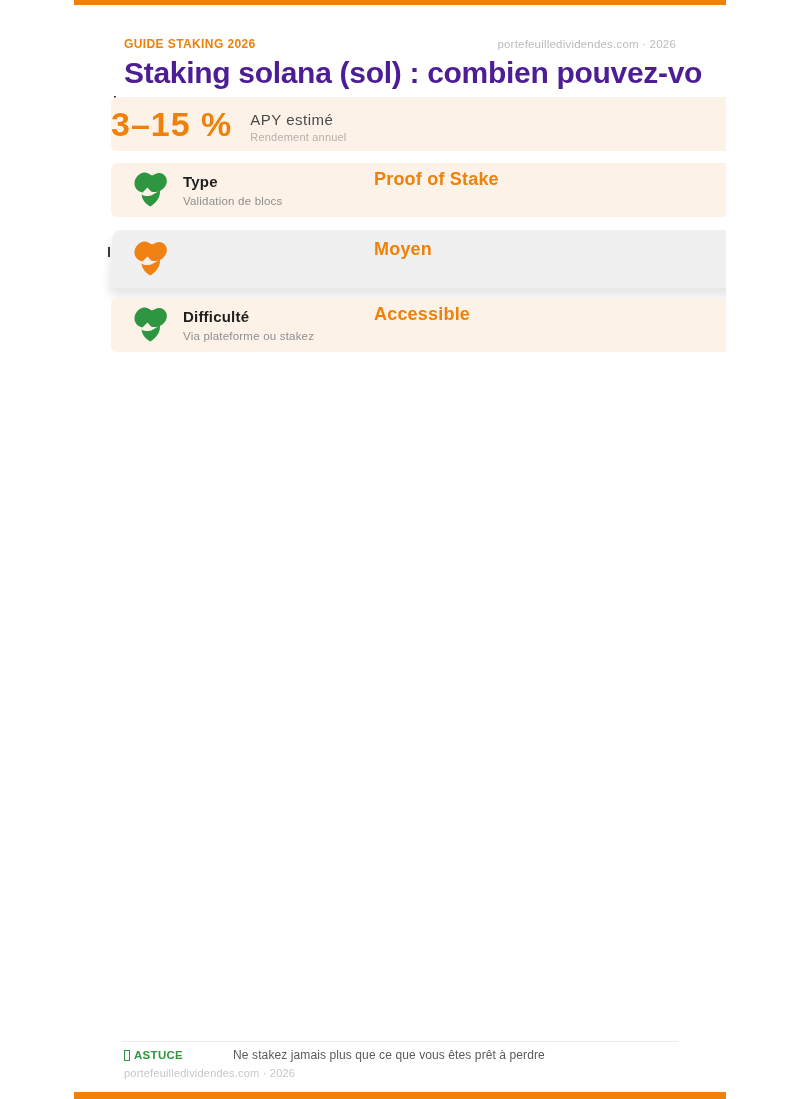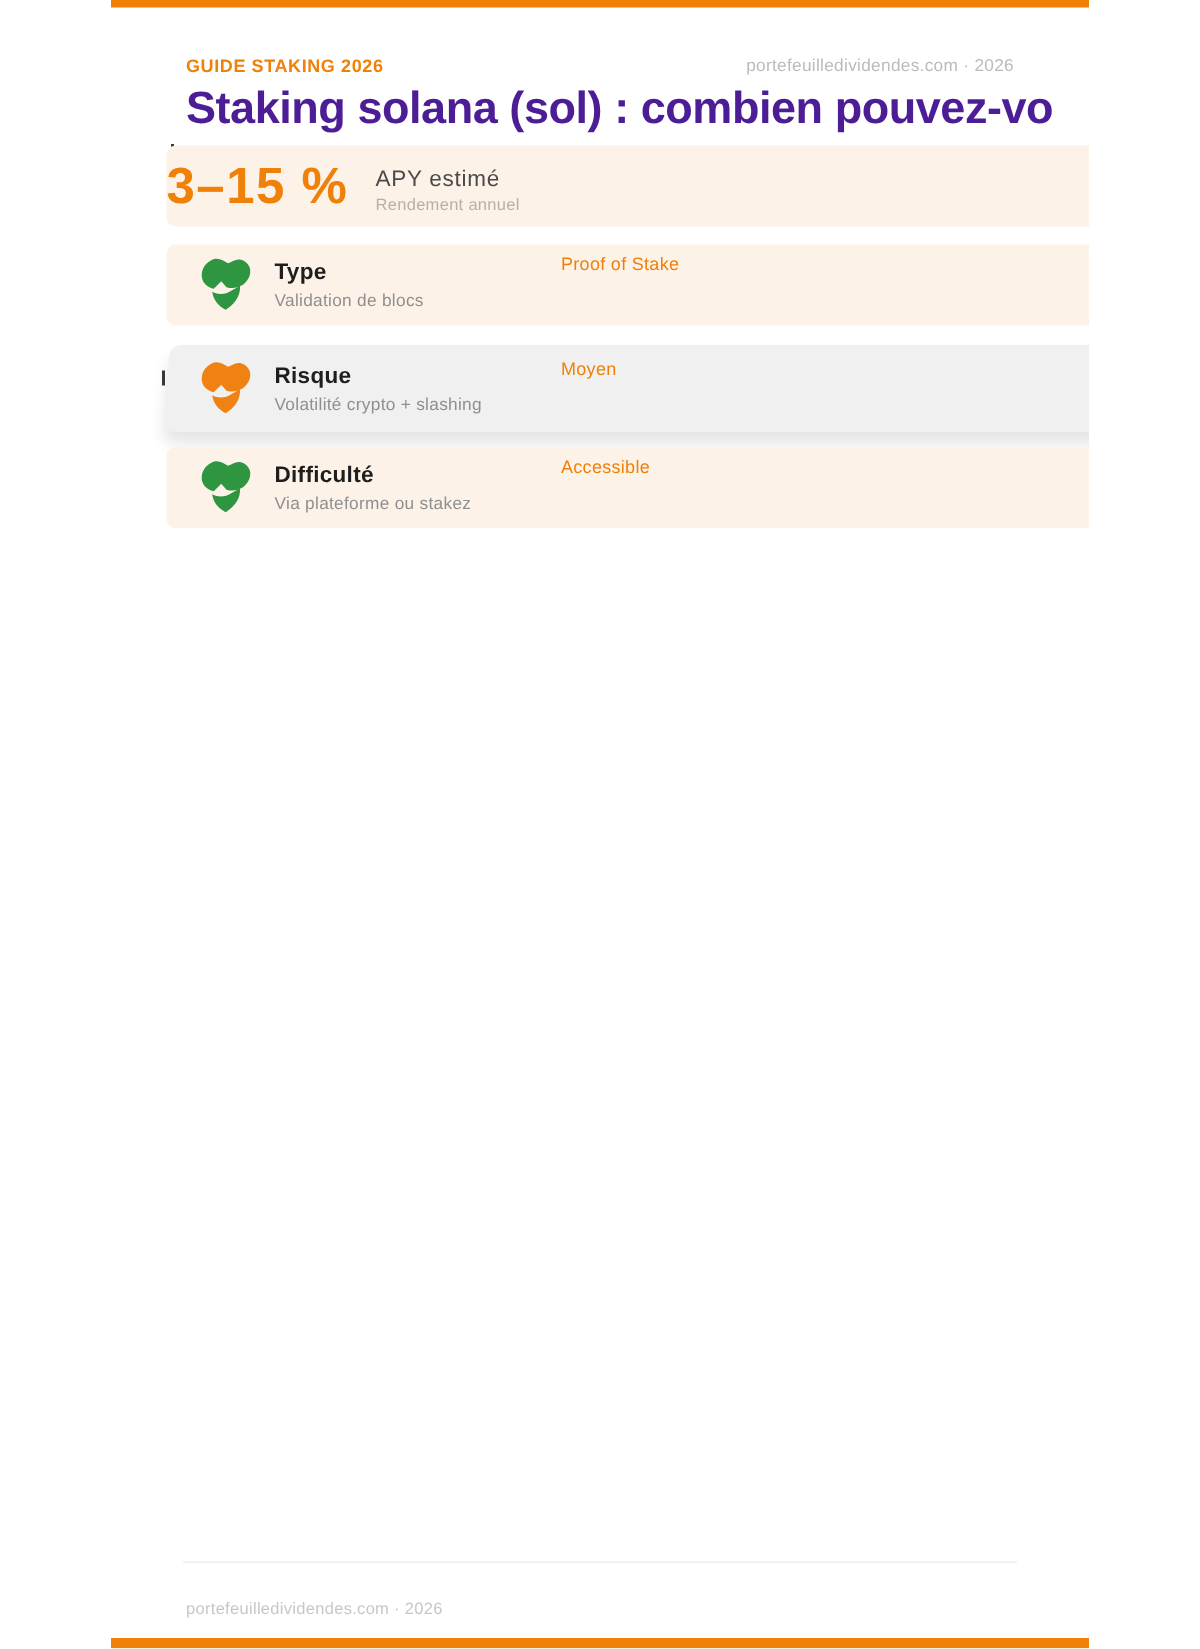--- a/index.html
+++ b/index.html
@@ -55,21 +55,21 @@
   }
   .row-difficulte { top:298px; }
   .row-content { position:relative; display:flex; align-items:center; width:100%; }
 
   .row-icon { width:40px; height:40px; flex:0 0 40px; }
   .row-text { margin-left:12px; }
   .row-label { font-size:15px; font-weight:bold; color:#1E1E1E; letter-spacing:0.2px; }
   .row-sublabel { font-size:11.5px; color:#8F8F8F; margin-top:5px; letter-spacing:0.2px; }
   .row-value {
     position:absolute; left:243px; top:-1px;
-    font-size:12px; font-weight:normal; color:#EF8109; letter-spacing:0.2px;
+    font-size:18px; font-weight:bold; color:#EF8109; letter-spacing:0.2px;
   }
   .row-risque .row-value { top:0; }
 
   .footer-divider {
     position:absolute; left:48px; right:48px; top:1041px; height:1px; background:#EDEDED;
   }
   .footer-tip {
     position:absolute; left:50px; top:1048px; display:flex; align-items:center;
   }
   .tofu-icon {
@@ -120,42 +120,43 @@
     </div>
   </div>
 
   <div class="card stat-row row-risque">
     <div class="row-bg"></div>
     <div class="row-content">
       <svg class="row-icon" viewBox="0 0 40 40">
         <path d="M12.5 2.5 C8 3.5 4 7.5 3.5 12.5 C3 17.5 6.5 21.5 11.5 22.5 L16.5 17.5 L20 21.5 C26.5 23.5 33.5 20 35.5 13.5 C37 8.5 34 4 29 3 C26 2.5 23.5 4.5 21 5.5 C18.5 4 15.5 2 12.5 2.5 Z" fill="#F08214"></path>
         <path d="M10.5 24.5 C14 26.5 18.5 26.5 22 24.5 L29 20.5 C29.5 26 26.5 31.5 21.5 35 L19.5 36.5 C14.5 34 11 29.5 10.5 24.5 Z" fill="#F08214"></path>
       </svg>
-      <div class="row-text">
-        <div class="row-label">Risque</div>
-        <div class="row-sublabel">Volatilité crypto + slashing</div>
-      </div>
       <div class="row-value">Moyen</div>
     </div>
   </div>
 
   <div class="card stat-row row-difficulte">
     <div class="row-content">
       <svg class="row-icon" viewBox="0 0 40 40">
         <path d="M12.5 2.5 C8 3.5 4 7.5 3.5 12.5 C3 17.5 6.5 21.5 11.5 22.5 L16.5 17.5 L20 21.5 C26.5 23.5 33.5 20 35.5 13.5 C37 8.5 34 4 29 3 C26 2.5 23.5 4.5 21 5.5 C18.5 4 15.5 2 12.5 2.5 Z" fill="#2E9640"></path>
         <path d="M10.5 24.5 C14 26.5 18.5 26.5 22 24.5 L29 20.5 C29.5 26 26.5 31.5 21.5 35 L19.5 36.5 C14.5 34 11 29.5 10.5 24.5 Z" fill="#2E9640"></path>
       </svg>
       <div class="row-text">
         <div class="row-label">Difficulté</div>
         <div class="row-sublabel">Via plateforme ou stakez</div>
       </div>
       <div class="row-value">Accessible</div>
     </div>
   </div>
 
   <div class="footer-divider"></div>
 
+  <div class="footer-tip">
+    <span class="tofu-icon"></span>
+    <span class="tip-label">ASTUCE</span>
+    <span class="tip-text">Ne stakez jamais plus que ce que vous êtes prêt à perdre</span>
+  </div>
 
   <div class="footer-source">portefeuilledividendes.com · 2026</div>
 
   <div class="bar bar-bottom"></div>
 
 </div>
 
 </body></html>

